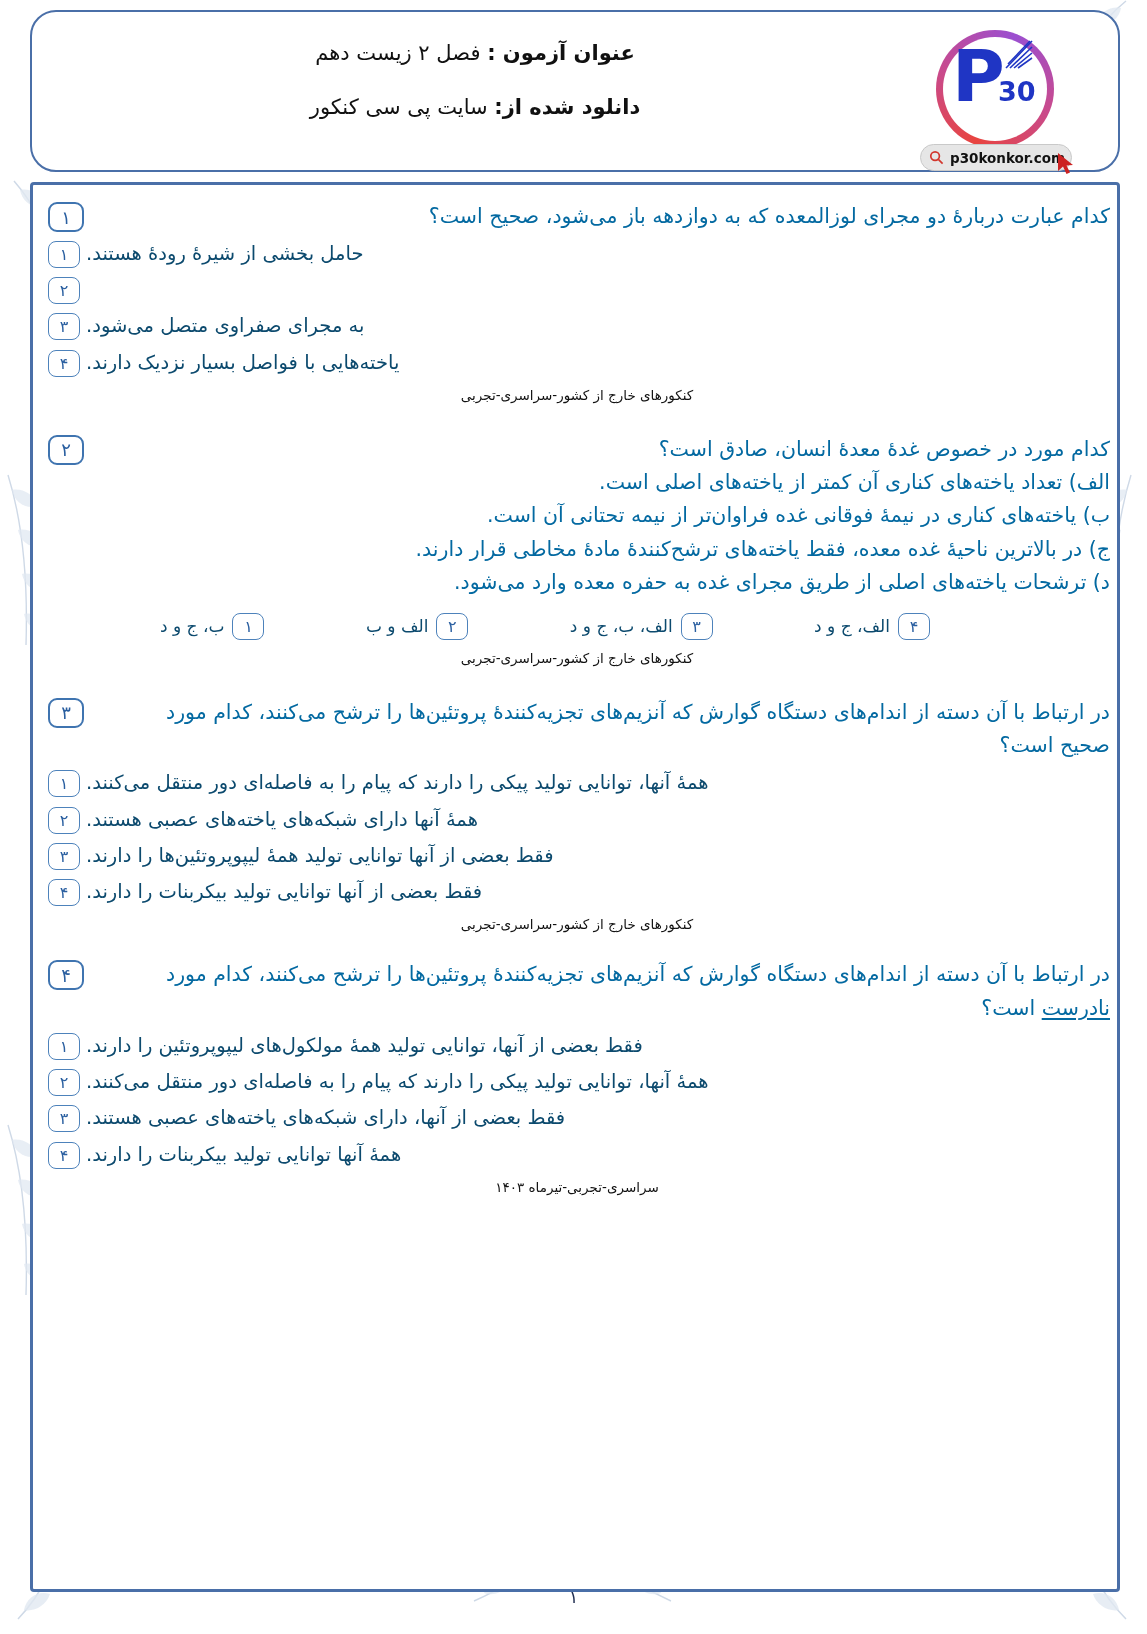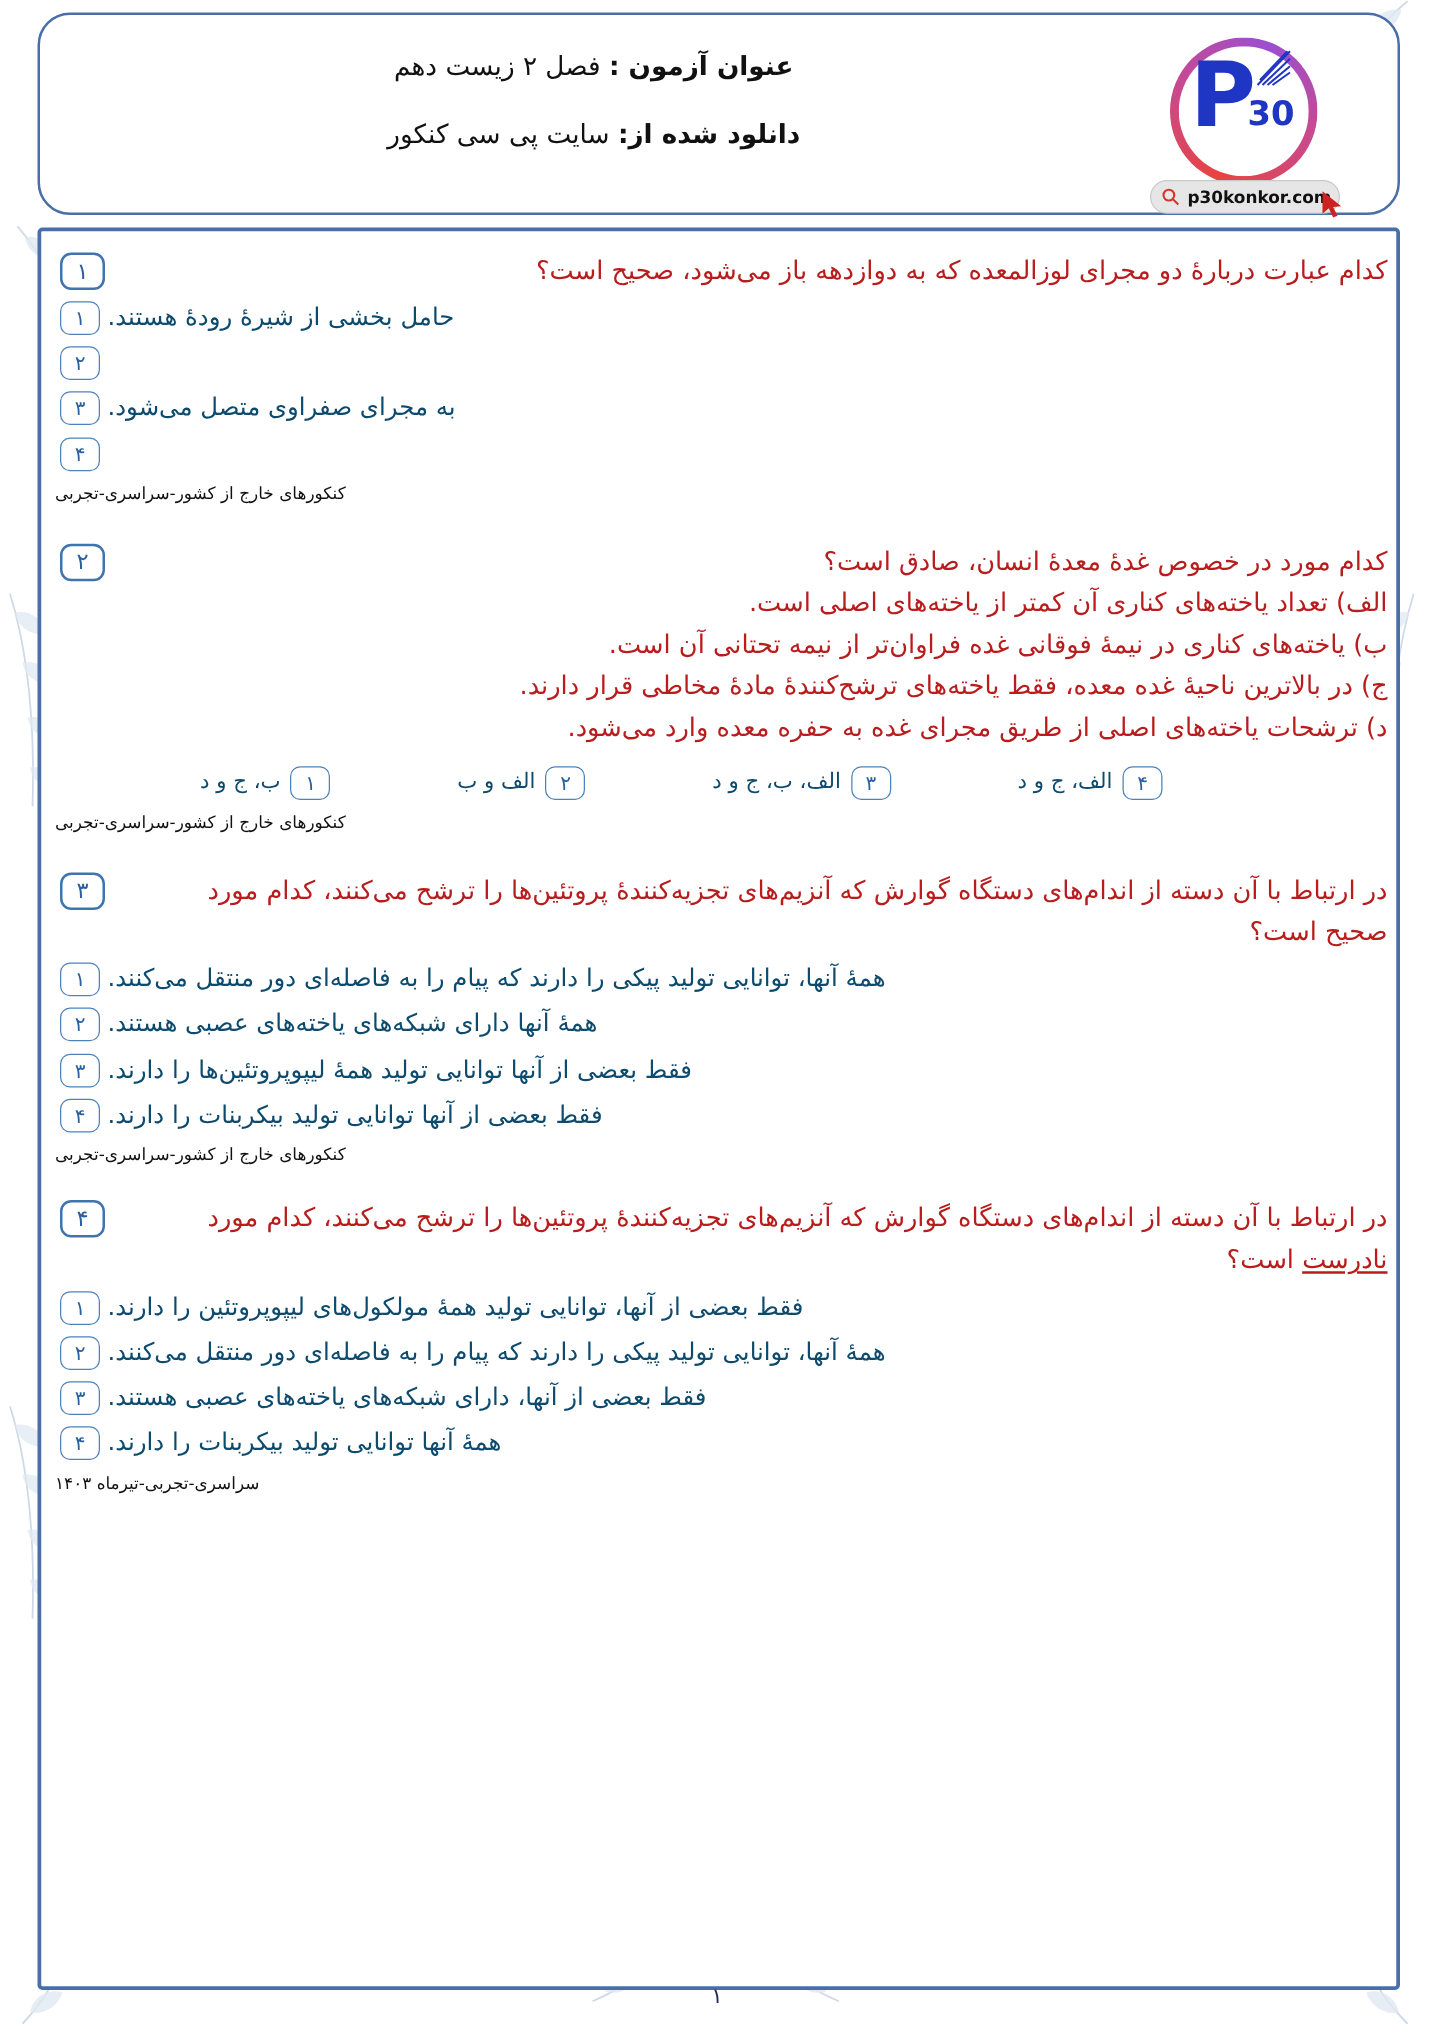--- a/index.html
+++ b/index.html
@@ -138,21 +138,21 @@
     margin-right: 8px; margin-left: 8px;
     margin-top: 2px;
     background: #fff;
   }
 
   .q-text {
     flex: 1 1 auto;
     text-align: right;
     font-size: 20.5px;
     line-height: 1.62;
-    color: #b91c1c;
+    color: #0369a1;
     padding-left: 20px;
   }
   .q-text u { text-decoration: underline; text-underline-offset: 3px; }
 
   
   .opts { margin-top: 6px; }
   .opt-row {
     display: flex; align-items: flex-start; justify-content: flex-end;
     margin-bottom: 7px;
   }
@@ -183,21 +183,21 @@
     align-items: center;
     margin-top: 14px;
     padding: 0 180px 0 120px;
   }
   .opt-inline { display: flex; align-items: center; }
   .opt-inline .opt-num { margin-right: 0; margin-left: 8px; margin-top: 0; }
   .opt-inline .opt-text { font-size: 17px; white-space: nowrap; }
 
   
   .source {
-    text-align: left;
+    text-align: center;
     font-size: 13.5px;
     color: #111;
     margin-top: 10px;
     padding-left: 4px;
     direction: rtl;
   }
 
   
   .page-num {
     position: absolute;
@@ -353,20 +353,21 @@
           <div class="opt-num">۱</div>
         </div>
         <div class="opt-row">
           <div class="opt-num">۲</div>
         </div>
         <div class="opt-row">
           <div class="opt-text">به مجرای صفراوی متصل می‌شود.</div>
           <div class="opt-num">۳</div>
         </div>
         <div class="opt-row">
+          <div class="opt-text">یاخته‌هایی با فواصل بسیار نزدیک دارند.</div>
           <div class="opt-num">۴</div>
         </div>
       </div>
       <div class="source">کنکورهای خارج از کشور-سراسری-تجربی</div>
     </div>
 
     <div class="q-block" style="margin-top:30px;">
       <div class="q-row">
         <div class="q-text" style="white-space:pre-line;">کدام مورد در خصوص غدهٔ معدهٔ انسان، صادق است؟
 الف) تعداد یاخته‌های کناری آن کمتر از یاخته‌های اصلی است.

